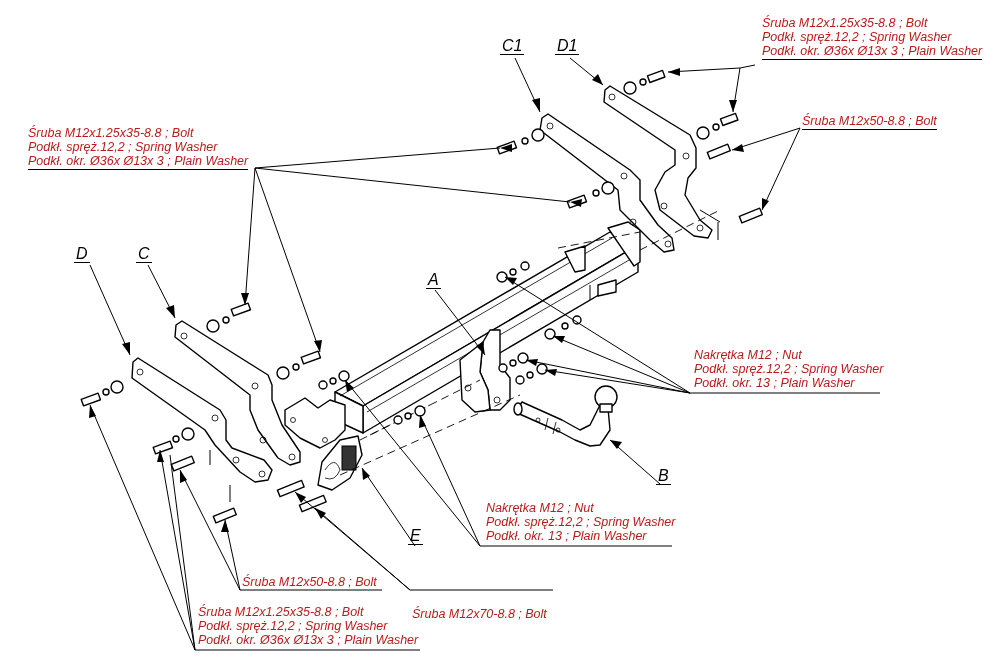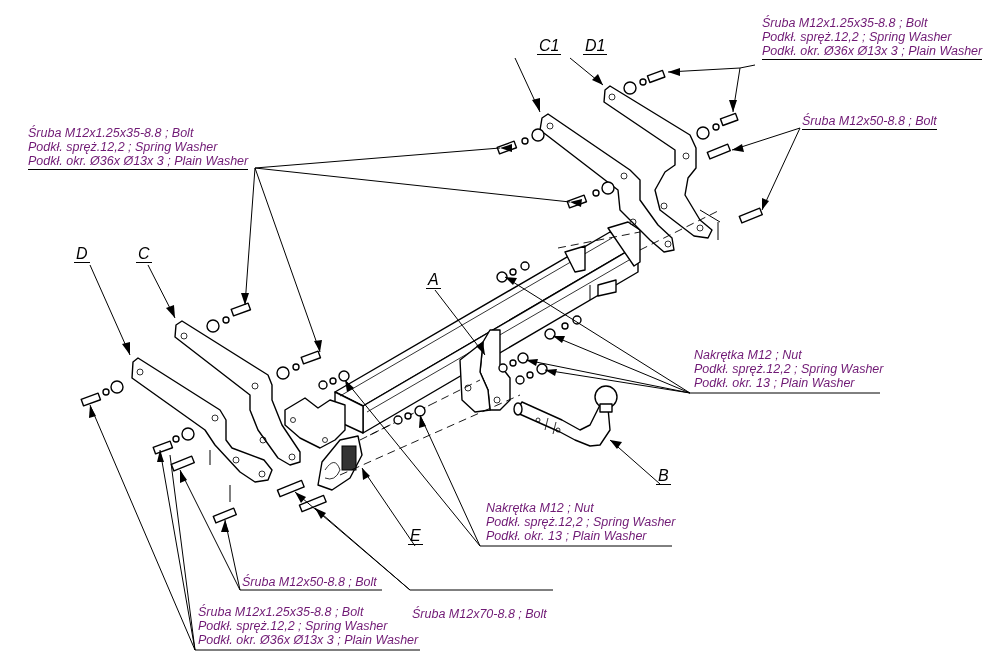--- a/index.html
+++ b/index.html
@@ -1,18 +1,18 @@
 <!DOCTYPE html>
 <html><head>
 <meta charset="utf-8">
 <style>
   html,body{margin:0;padding:0;background:#fff;}
   #stage{position:relative;width:1000px;height:657px;background:#fff;overflow:hidden;font-family:"Liberation Sans",sans-serif;}
   svg{position:absolute;left:0;top:0;}
-  .lbl{position:absolute;font-style:italic;font-size:12.5px;line-height:14px;color:#701a75;white-space:nowrap;}
+  .lbl{position:absolute;font-style:italic;font-size:12.5px;line-height:14px;color:#b91c1c;white-space:nowrap;}
   .ul{border-bottom:1.4px solid #000;padding-bottom:1px;}
   .letter{position:absolute;font-style:italic;font-size:16px;color:#000;border-bottom:1.2px solid #000;line-height:16px;padding:0 2px;}
   .ln{stroke:#000;stroke-width:1;fill:none;}
   .part{stroke:#000;stroke-width:1.4;fill:#fff;stroke-linejoin:round;}
   .thin{stroke:#000;stroke-width:.8;fill:none;}
   .dash{stroke:#000;stroke-width:.9;fill:none;stroke-dasharray:8 5;}
   .arrow{fill:#000;}
 </style>
 </head>
 <body>
@@ -237,22 +237,22 @@
     <polygon class="arrow" points="420,415 426,426 419,428"></polygon>
     <polygon class="arrow" points="180,470 187,480 180,483"></polygon>
     <polygon class="arrow" points="225,520 229,532 221,532"></polygon>
     <polygon class="arrow" points="295,492 306,497 301,503"></polygon>
     <polygon class="arrow" points="315,508 326,513 321,519"></polygon>
     <polygon class="arrow" points="90,405 96,416 89,418"></polygon>
     <polygon class="arrow" points="160,450 164,462 157,462"></polygon>
   </g>
 </svg>
 
-<span class="letter" style="left:500px;top:38px;margin-left:37px;">C1</span>
-<span class="letter" style="left:583px;top:38px;">D1</span>
+<span class="letter" style="left:500px;top:38px;">C1</span>
+<span class="letter" style="left:555px;top:38px;">D1</span>
 <span class="letter" style="left:74px;top:246px;">D</span>
 <span class="letter" style="left:136px;top:246px;">C</span>
 <span class="letter" style="left:426px;top:272px;">A</span>
 <span class="letter" style="left:656px;top:468px;">B</span>
 <span class="letter" style="left:408px;top:528px;">E</span>
 
 <div class="lbl" style="left:762px;top:16px;">
   <div>Śruba M12x1.25x35-8.8 ;  Bolt</div>
   <div>Podkł. spręż.12,2 ; Spring Washer</div>
   <div class="ul">Podkł. okr.  Ø36x Ø13x 3 ; Plain Washer</div>

